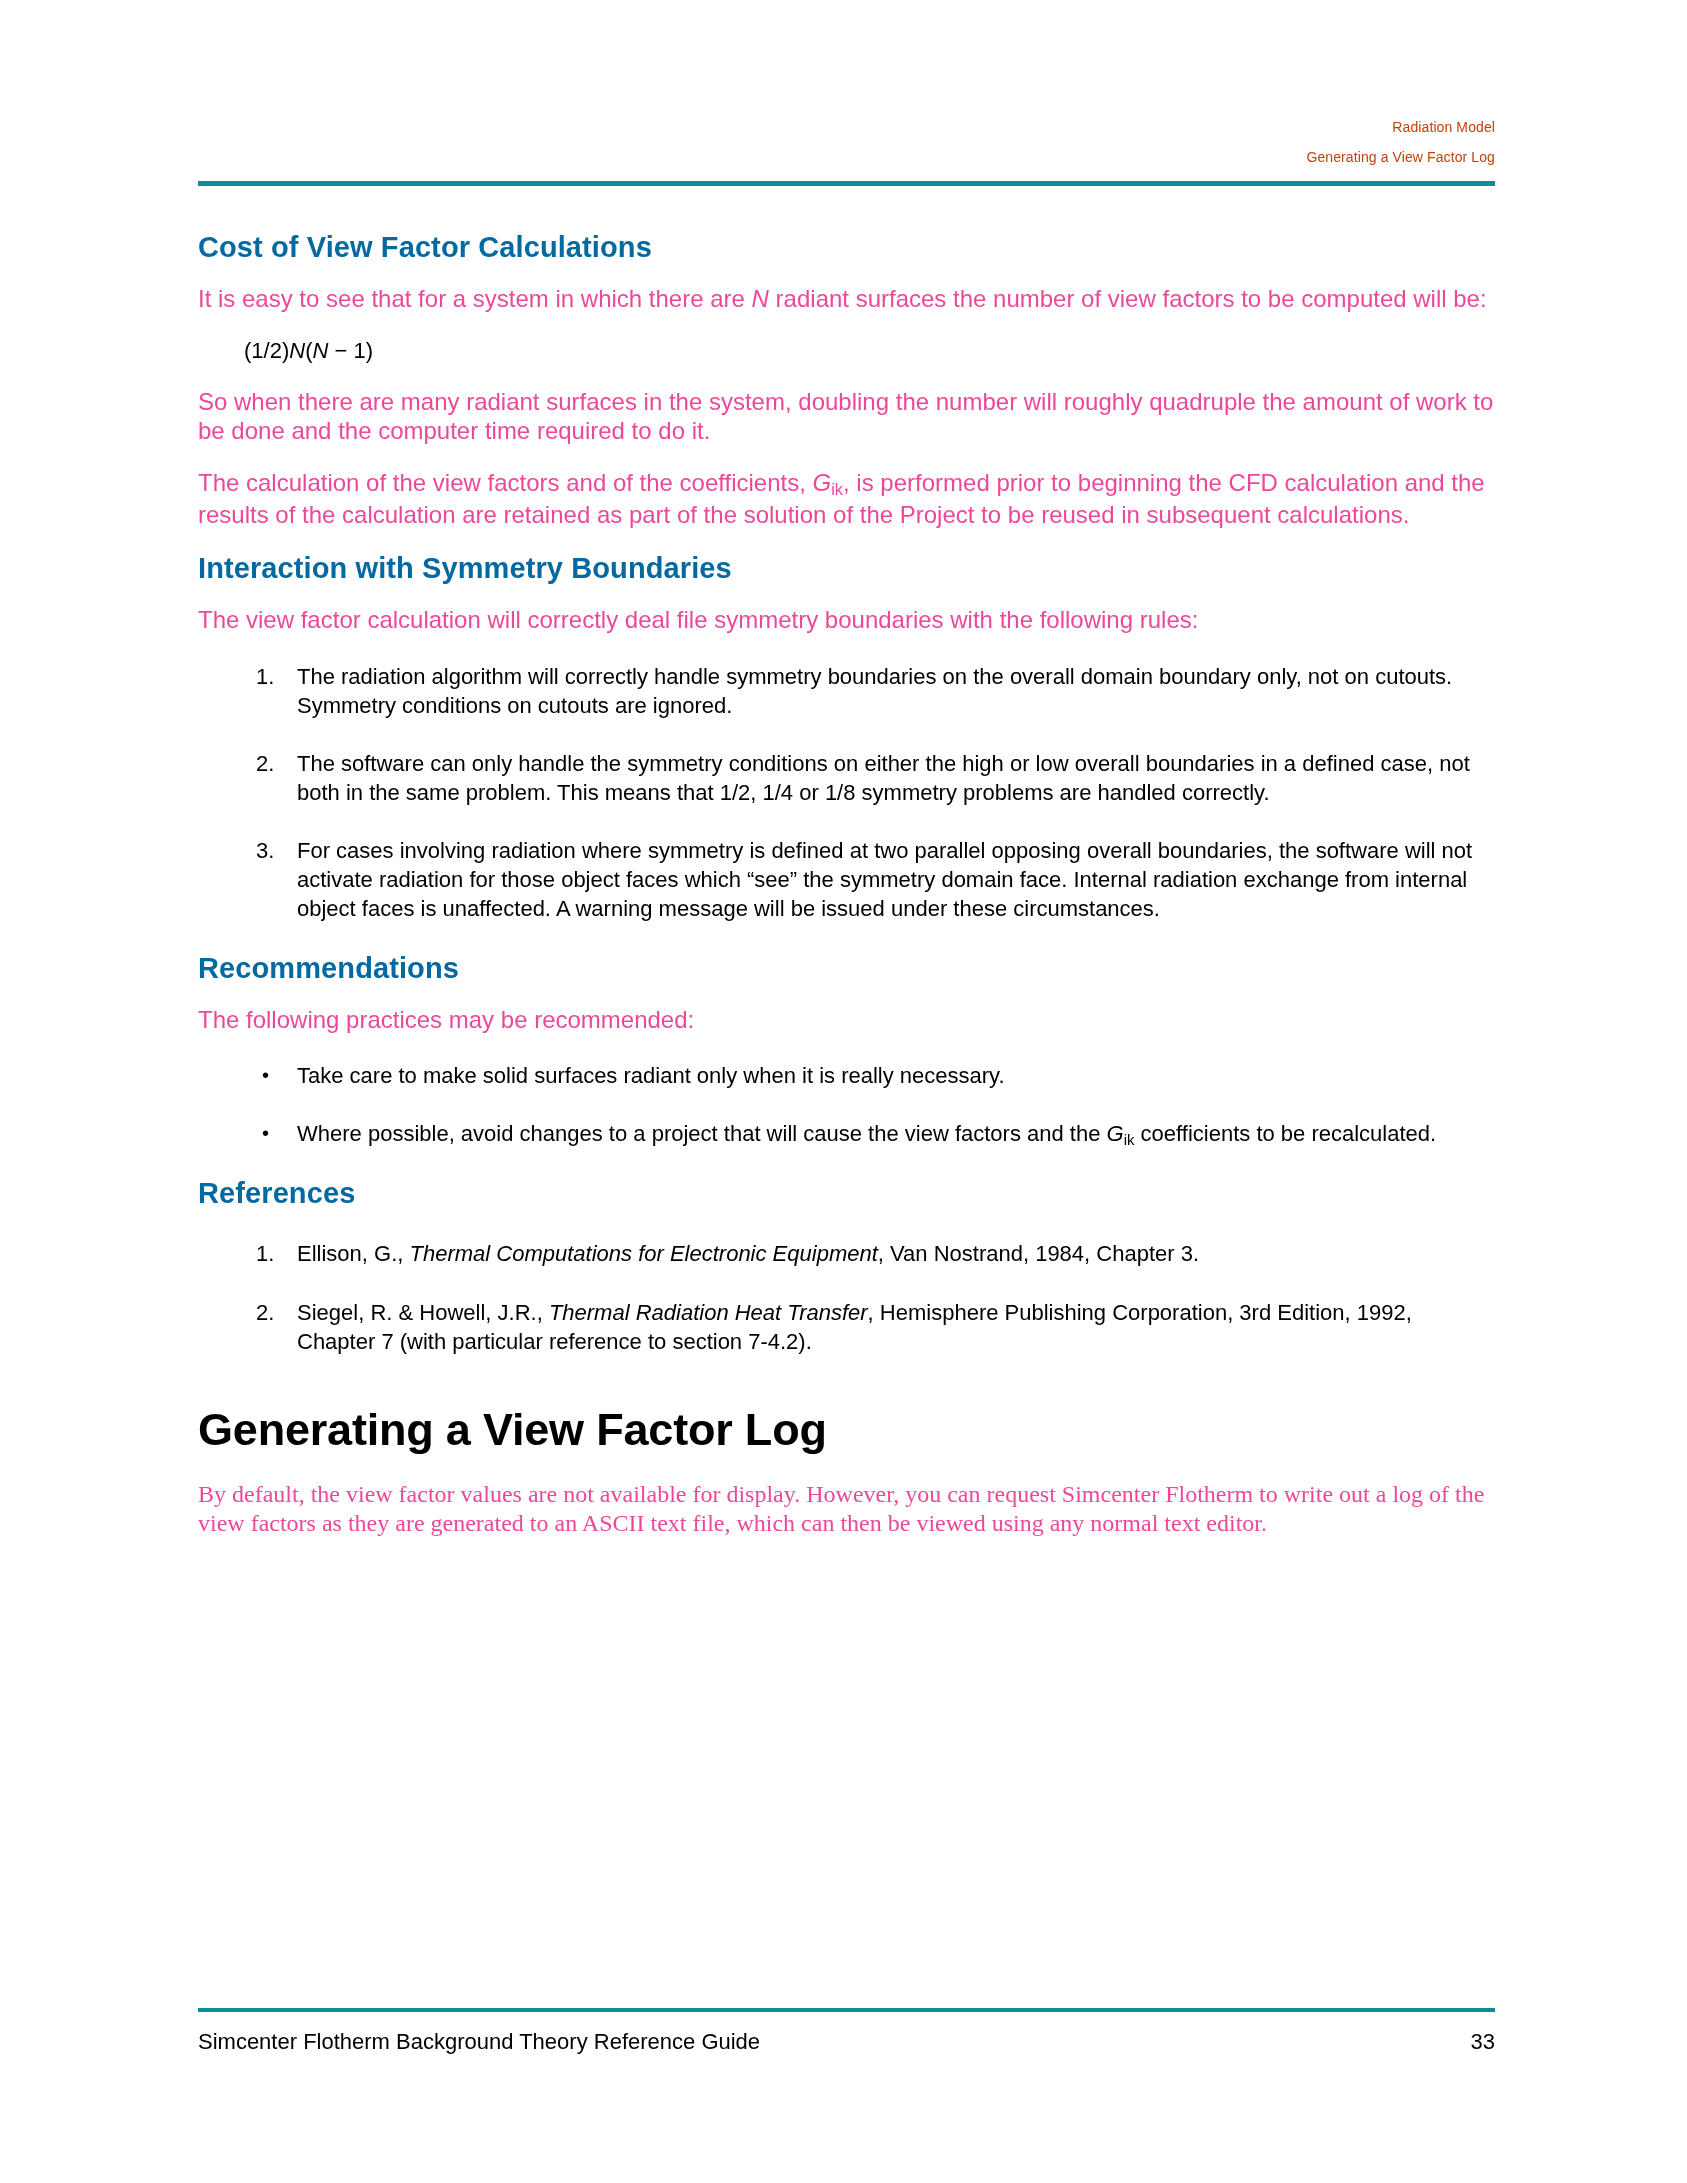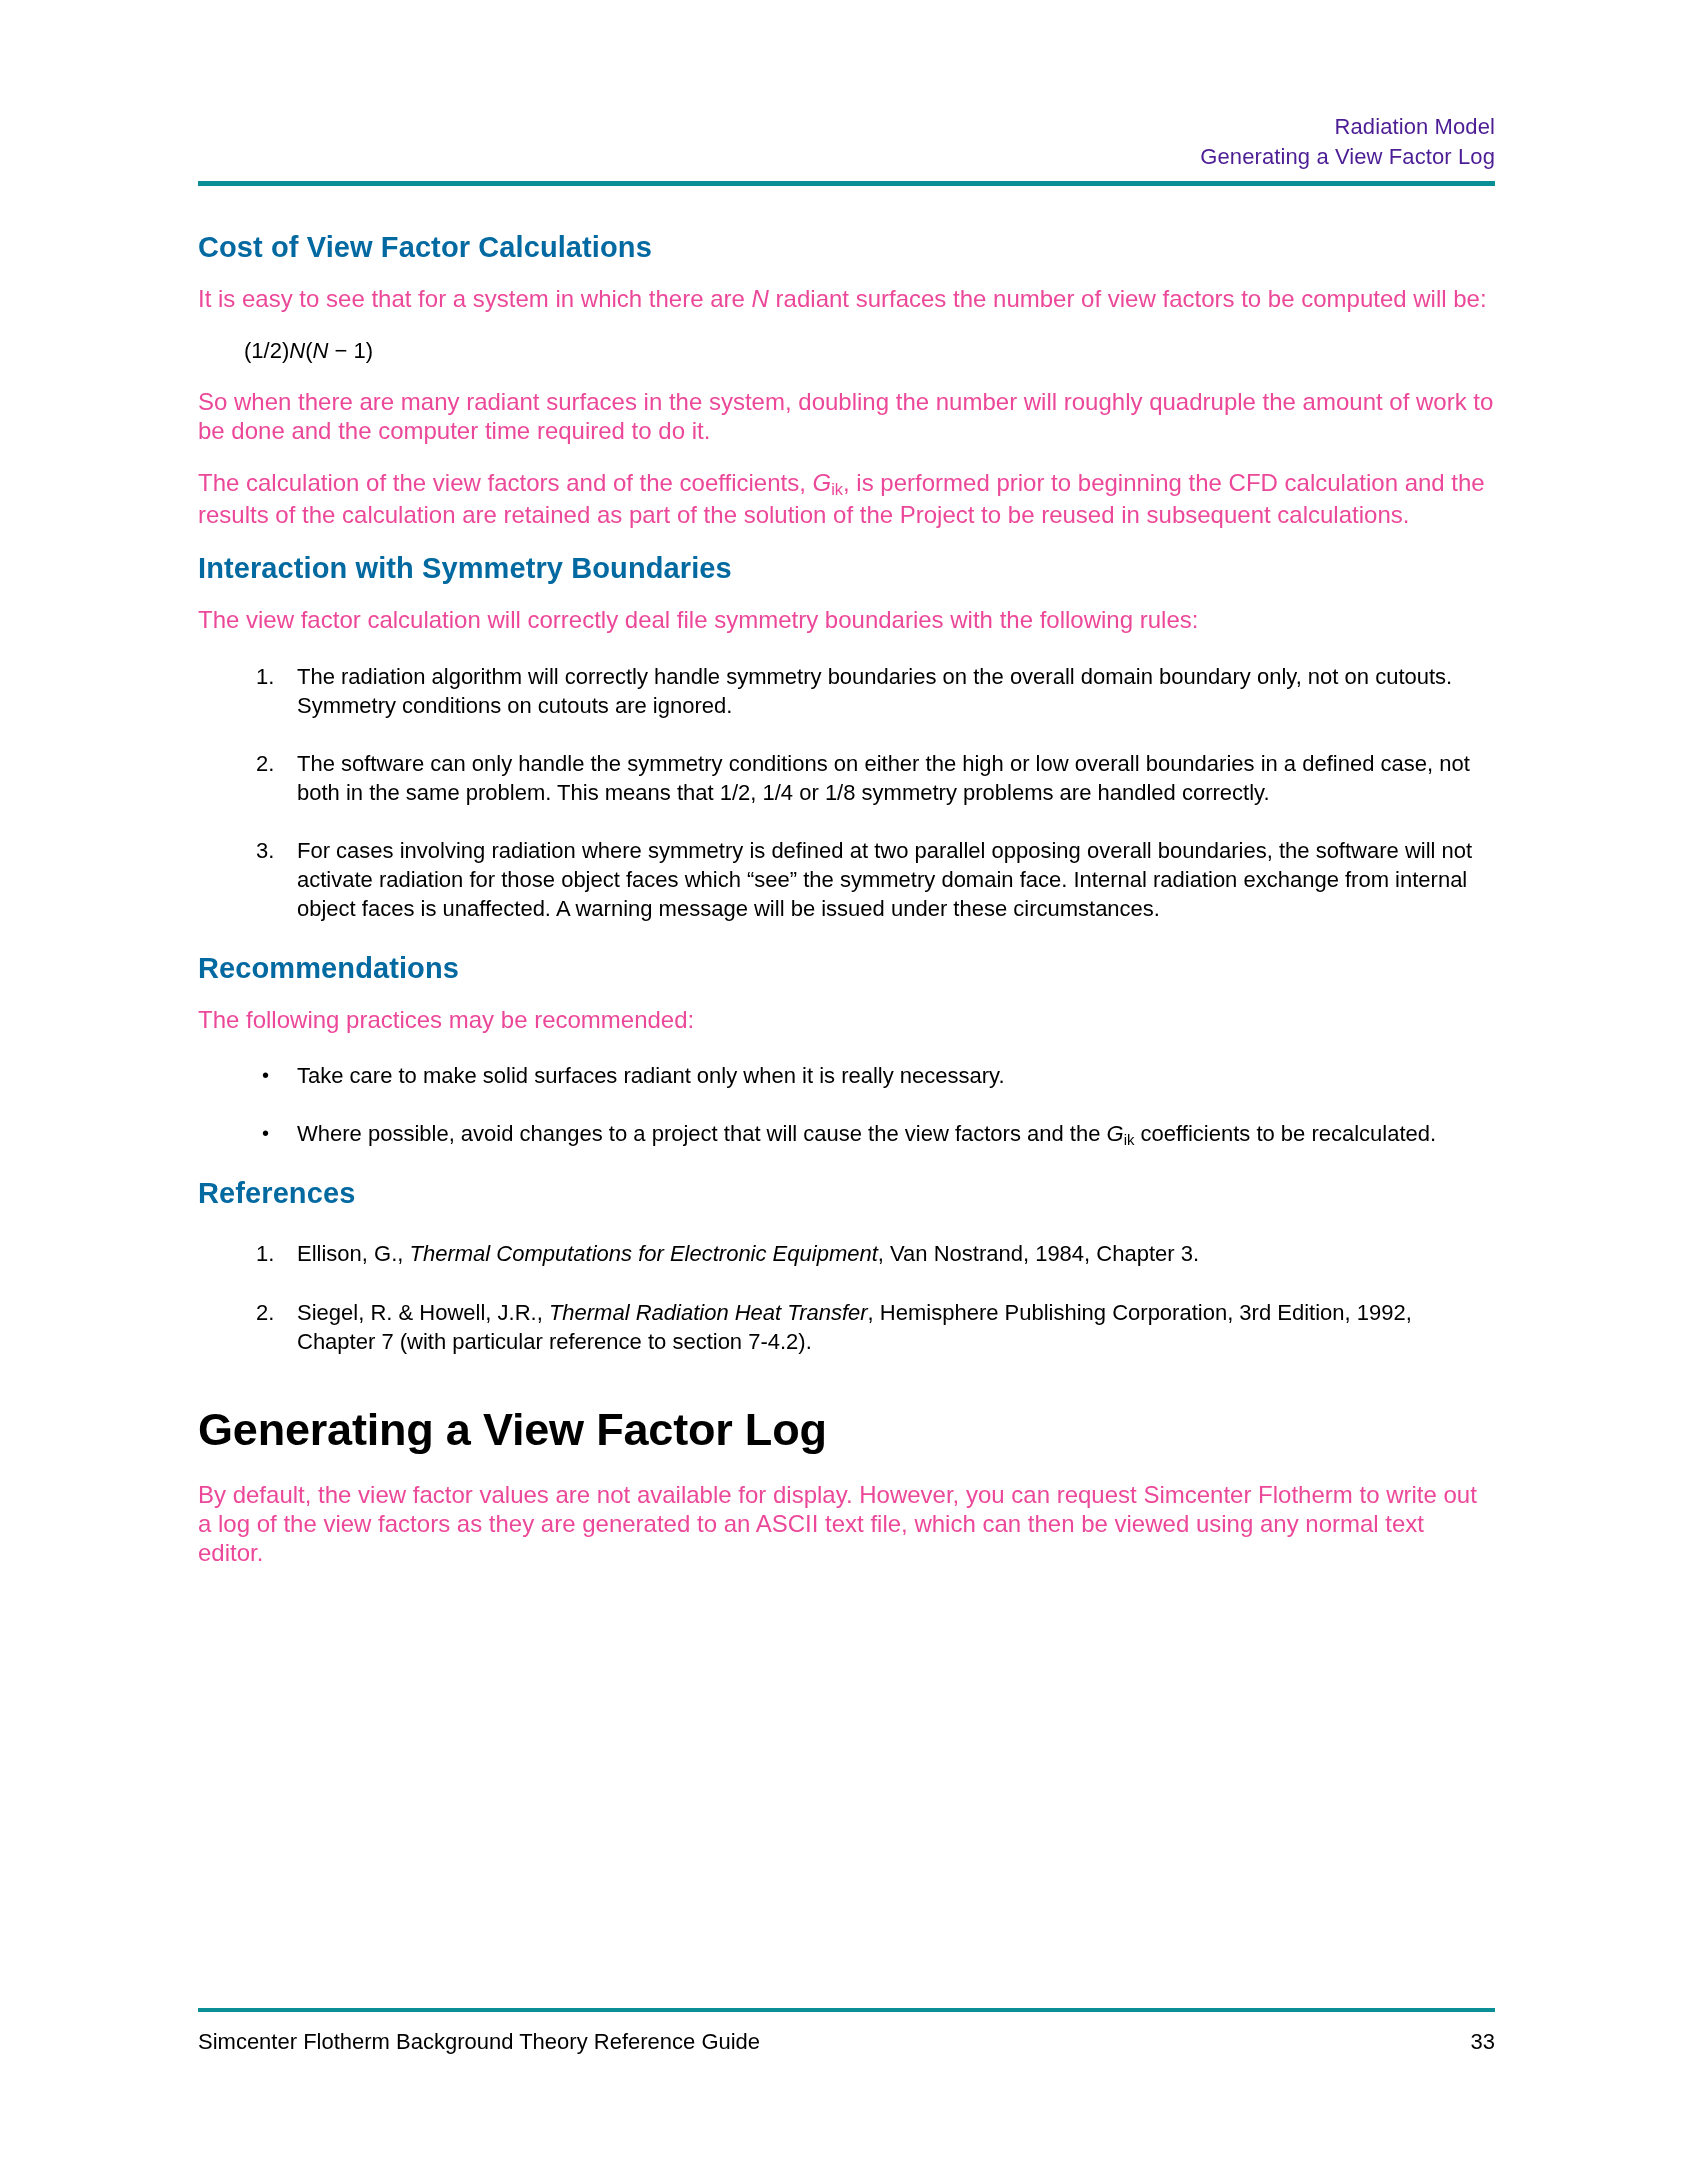--- a/index.html
+++ b/index.html
@@ -23,23 +23,23 @@
 
   
   .header {
     position: absolute;
     left: 198px;
     right: 192px;
     top: 112px;
   }
   .header-line {
     text-align: right;
-    font-size: 22px;
+    font-size: 14px;
     line-height: 30px;
-    color: #4c1d95;
+    color: #c2410c;
     letter-spacing: 0.1px;
   }
   .rule {
     height: 4.6px;
     background: #0b8f96;
     width: 100%;
   }
   .header .rule {
     margin-top: 9.3px;
   }
@@ -73,21 +73,21 @@
     margin: 0 0 24px 0;
     letter-spacing: -0.2px;
   }
 
   p.body {
     font-size: 24px;
     line-height: 29px;
     margin: 0 0 22.5px 0;
     color: #ec4899;
   }
-  p.body.last { margin-bottom: 0; }
+  p.body.last { margin-bottom: 0; font-family: Liberation Serif, serif; }
 
   .formula {
     font-size: 22px;
     line-height: 29px;
     margin: 0 0 22.5px 0;
     padding-left: 46px;
   }
 
   
   ol.numlist, ul.bullist {

